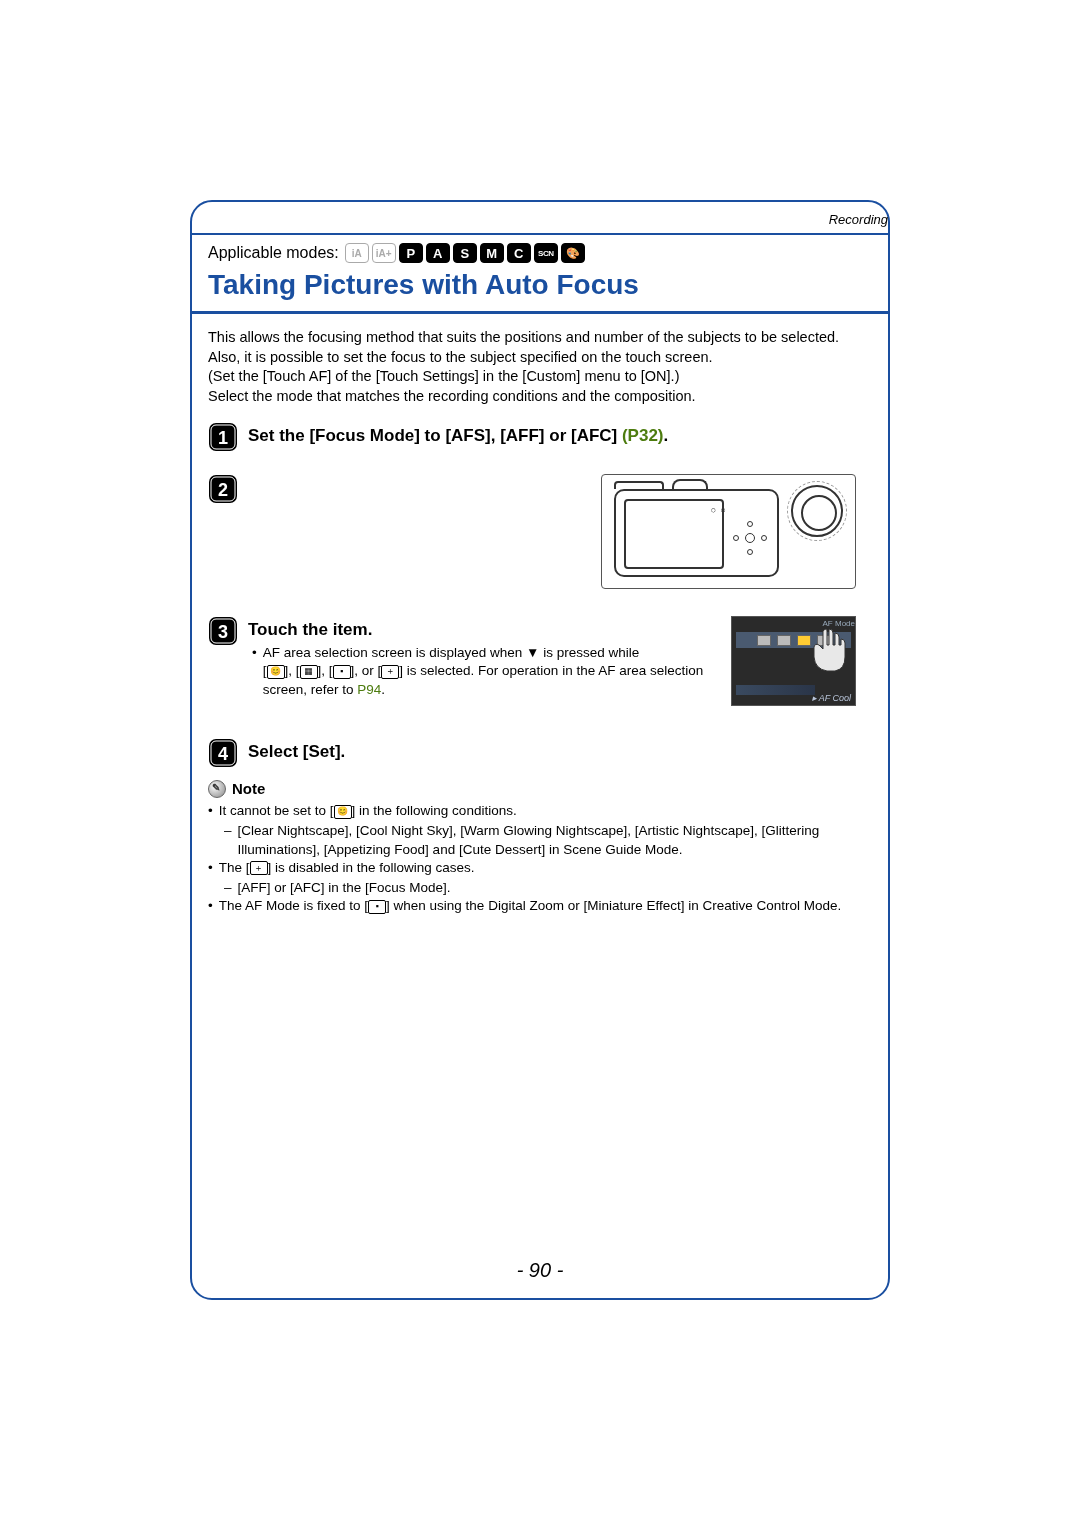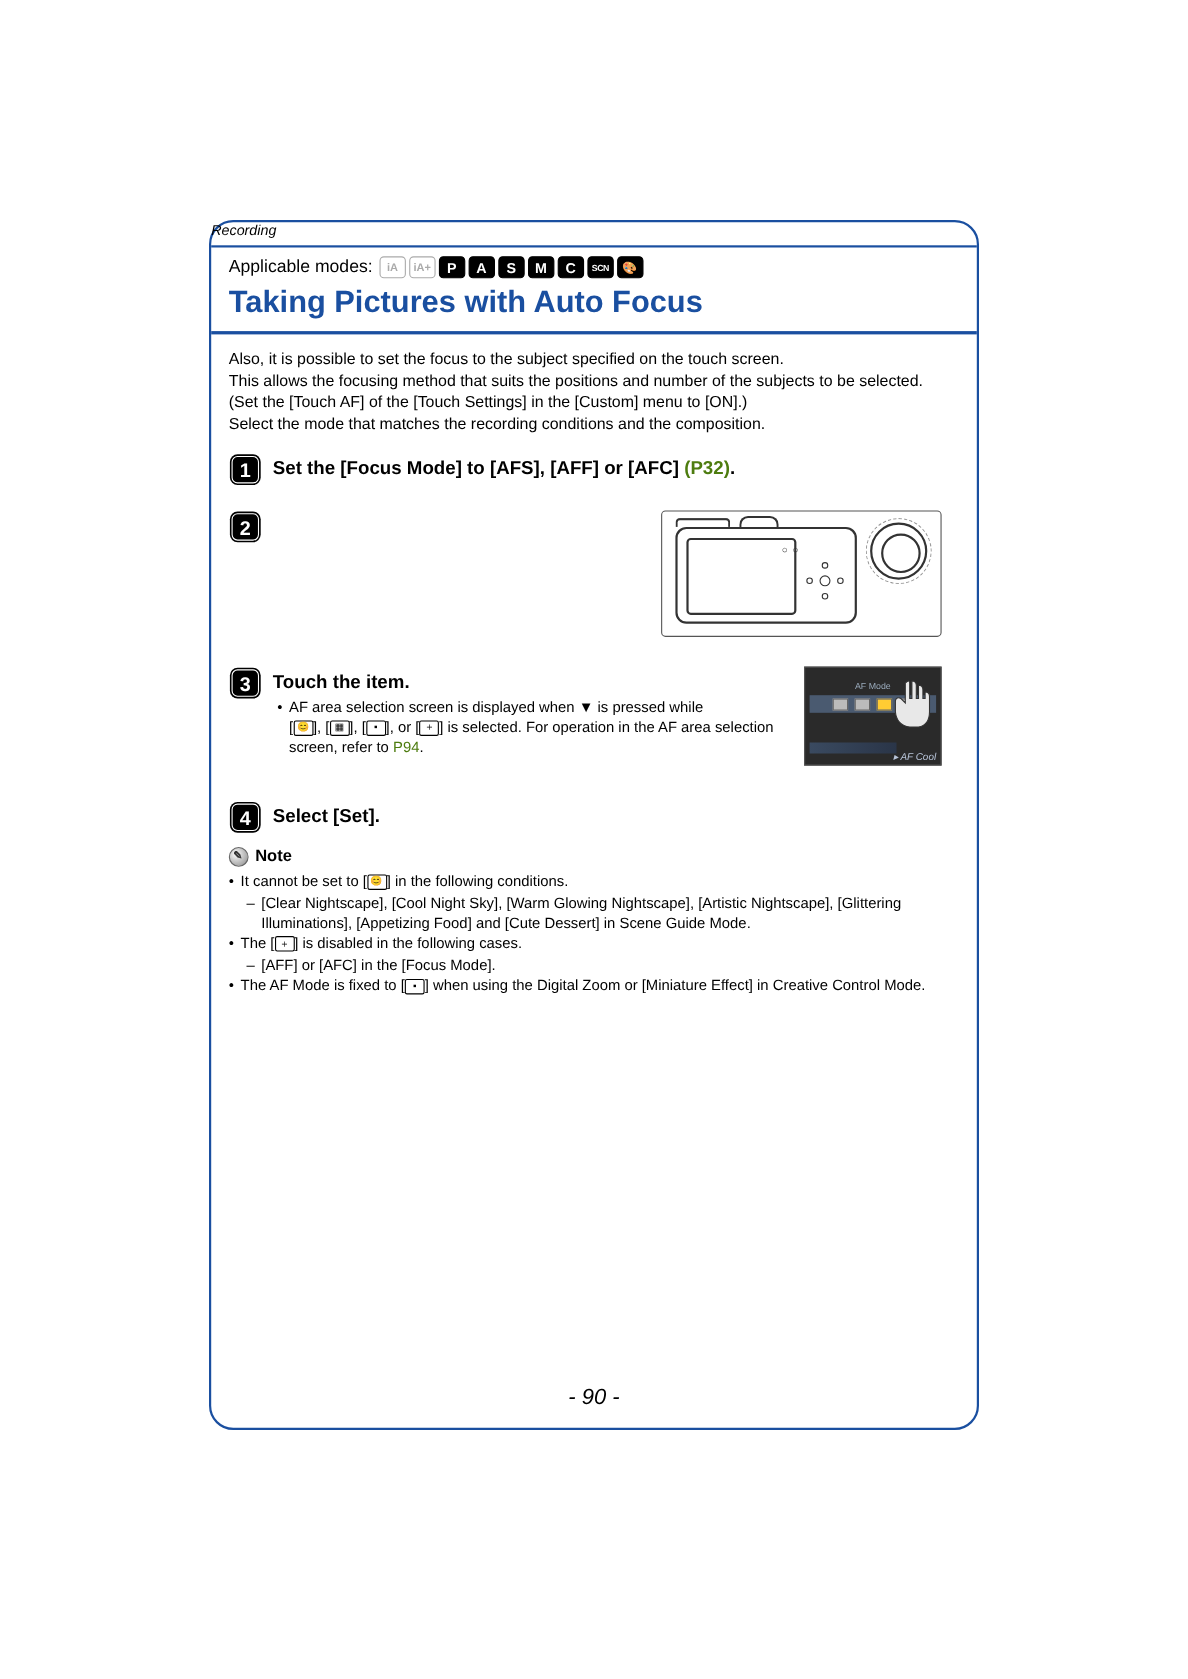--- a/index.html
+++ b/index.html
@@ -17,21 +17,22 @@
     top: 200px;
     width: 700px;
     height: 1100px;
     border: 2px solid #1a4fa0;
     border-radius: 22px;
     padding-bottom: 20px;
   }
   .section-header {
     font-style: italic;
     font-size: 13px;
-    text-align: left;
+    text-align: right;
+    margin-top: 10px;
     margin-bottom: 6px;
   }
   .hr-blue {
     border: none;
     border-top: 2px solid #1a4fa0;
     margin: 0 0 8px 0;
   }
   .applicable-row {
     display: flex;
     align-items: center;
@@ -213,22 +214,22 @@
       <span class="mode-box">C</span>
       <span class="mode-box scn">SCN</span>
       <span class="mode-box" style="font-size:11px;">🎨</span>
     </span>
   </div>
 
   <div class="title">Taking Pictures with Auto Focus</div>
   <hr class="hr-blue thick">
 
   <div class="body-text">
+    <div>This allows the focusing method that suits the positions and number of the subjects to be selected.</div>
     <div>Also, it is possible to set the focus to the subject specified on the touch screen.</div>
-    <div>This allows the focusing method that suits the positions and number of the subjects to be selected.</div>
     <div>(Set the [Touch AF] of the [Touch Settings] in the [Custom] menu to [ON].)</div>
     <div>Select the mode that matches the recording conditions and the composition.</div>
   </div>
 
   <div class="steps">
 
     <div class="step">
       <span class="step-num">
         <svg viewBox="0 0 30 30">
             <rect x="1" y="1" width="28" height="28" rx="7" fill="#000"></rect>
@@ -284,21 +285,21 @@
           <div class="row">
             <span class="dot">•</span>
             <div>
               <span>AF area selection screen is displayed when ▼ is pressed while</span><br>
               <span>[</span><span class="inline-icon">😊</span><span>], [</span><span class="inline-icon">▦</span><span>], [</span><span class="inline-icon">▪</span><span>], or [</span><span class="inline-icon">＋</span><span>] is selected. For operation in the AF area selection screen, refer to </span><span class="link-ref">P94</span><span>.</span>
             </div>
           </div>
         </div>
       </div>
       <div class="touch-illus">
-        <div style="text-align:center;color:#9ab;font-size:8px;margin-top:12px;">AF Mode</div>
+        <div style="text-align:right;color:#9ab;font-size:8px;margin-top:2px;">AF Mode</div>
         <div class="ti-bar">
           <div class="ti-btn"></div>
             <div class="ti-btn"></div>
             <div class="ti-btn hl"></div>
             <div class="ti-btn"></div>
         </div>
         <div class="ti-strip"></div>
         <div class="ti-hand">
           <svg viewBox="0 0 44 50">
               <path d="M18 6 L18 24 L14 20 Q10 18 9 22 L9 32 Q10 44 22 46 L30 46 Q40 44 40 32 L40 18 Q40 14 36 14 L36 20 L34 20 L34 12 Q34 8 30 8 L30 20 L28 20 L28 8 Q28 4 24 4 L24 20 L22 20 L22 6 Q22 2 18 6 Z" fill="#e8e8e8" stroke="#333" stroke-width="1"></path>

